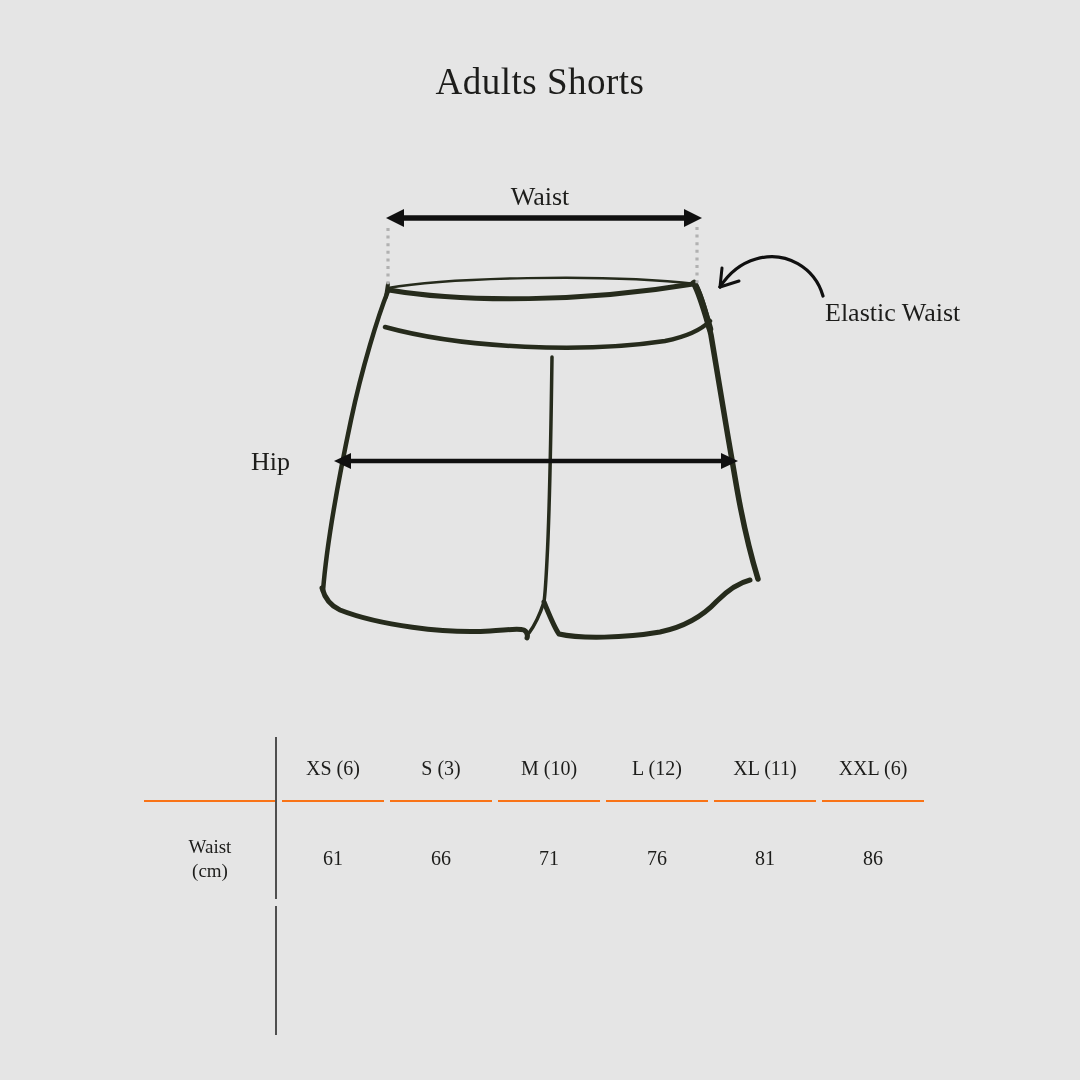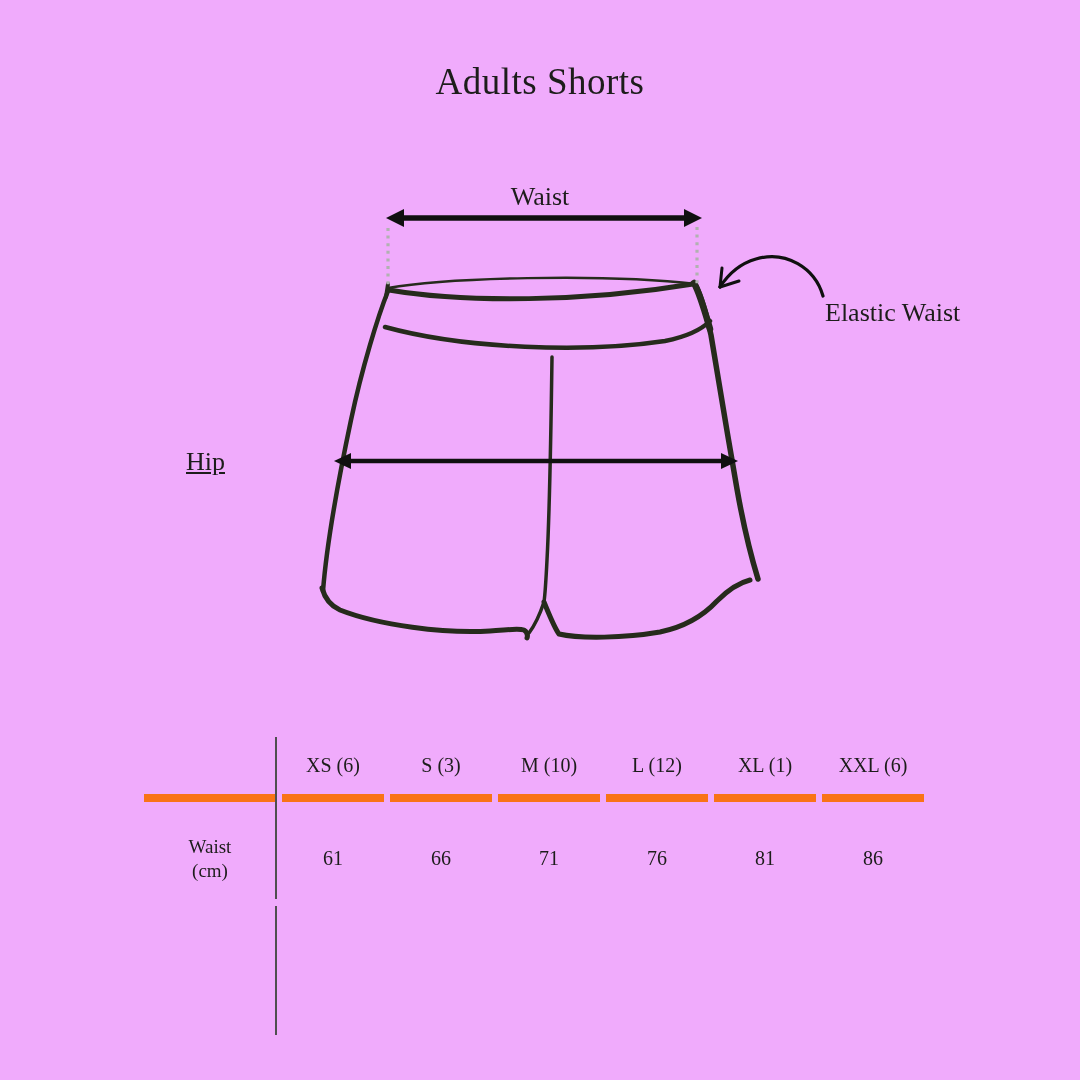--- a/index.html
+++ b/index.html
@@ -1,49 +1,49 @@
 <!DOCTYPE html>
 <html><head>
 <meta charset="utf-8">
 <style>
   html,body { margin:0; padding:0; background:#ffffff; }
   .canvas {
     position:relative; width:1080px; height:1080px;
-    background:#f0abfc; overflow:hidden;
+    background:#e5e5e5; overflow:hidden;
     font-family:"Liberation Serif","DejaVu Serif",serif;
     color:#1d1d1b;
   }
   .title {
     position:absolute; top:60px; left:0; width:1080px;
     text-align:center; font-size:37px; letter-spacing:0.5px;
   }
   .annot { position:absolute; font-size:26px; white-space:nowrap; }
   .waist-label  { top:182px; left:440px; width:200px; text-align:center; }
-  .hip-label    { top:447px; left:186px; width:122px; text-align:left;text-decoration:underline; }
+  .hip-label    { top:447px; left:168px; width:122px; text-align:right; }
   .elastic-label{ top:298px; left:825px; }
 
   svg.overlay { position:absolute; left:0; top:0; width:1080px; height:1080px; }
   .ink    { stroke:#262b1c; fill:none; stroke-linecap:round; stroke-linejoin:round; }
   .arrow  { stroke:#101010; fill:none; stroke-linecap:round; }
   .ahead  { fill:#101010; stroke:none; }
   .dotted { stroke:#b1b1b1; fill:none; stroke-linecap:butt; }
 
   table.size-table {
     position:absolute; left:138px; top:737px;
     border-collapse:separate; border-spacing:6px 0;
     table-layout:fixed; font-size:20px;
   }
   .size-table th, .size-table td {
     font-weight:normal; text-align:center; vertical-align:middle; padding:0;
     color:#1d1d1b;
   }
   .size-table col.label-col { width:132px; }
   .size-table col.data-col  { width:102px; }
   .size-table thead tr { height:65px; }
-  .size-table thead th { border-bottom:8px solid #f97316; }
+  .size-table thead th { border-bottom:2px solid #f97316; }
   .size-table tr.row-waist { height:113px; }
   .size-table tr.row-hip   { height:120px; }
   .size-table .rowlabel { font-size:19px; line-height:1.26; }
   .size-table .rowlabel span { display:block; }
 
   .vline { position:absolute; left:275px; width:1.5px; background:#4f4f4f; }
   .vline-top    { top:737px; height:162px; }
   .vline-bottom { top:906px; height:129px; }
 </style>
 </head>
@@ -106,21 +106,21 @@
         <col class="data-col">
         <col class="data-col">
     </colgroup>
     <thead>
       <tr>
         <th></th>
         <th>XS (6)</th>
         <th>S (3)</th>
         <th>M (10)</th>
         <th>L (12)</th>
-        <th>XL (1)</th>
+        <th>XL (11)</th>
         <th>XXL (6)</th>
       </tr>
     </thead>
     <tbody>
       <tr class="row-waist">
         <th class="rowlabel">
           <span>Waist</span>
           <span>(cm)</span>
         </th>
         <td>61</td>

